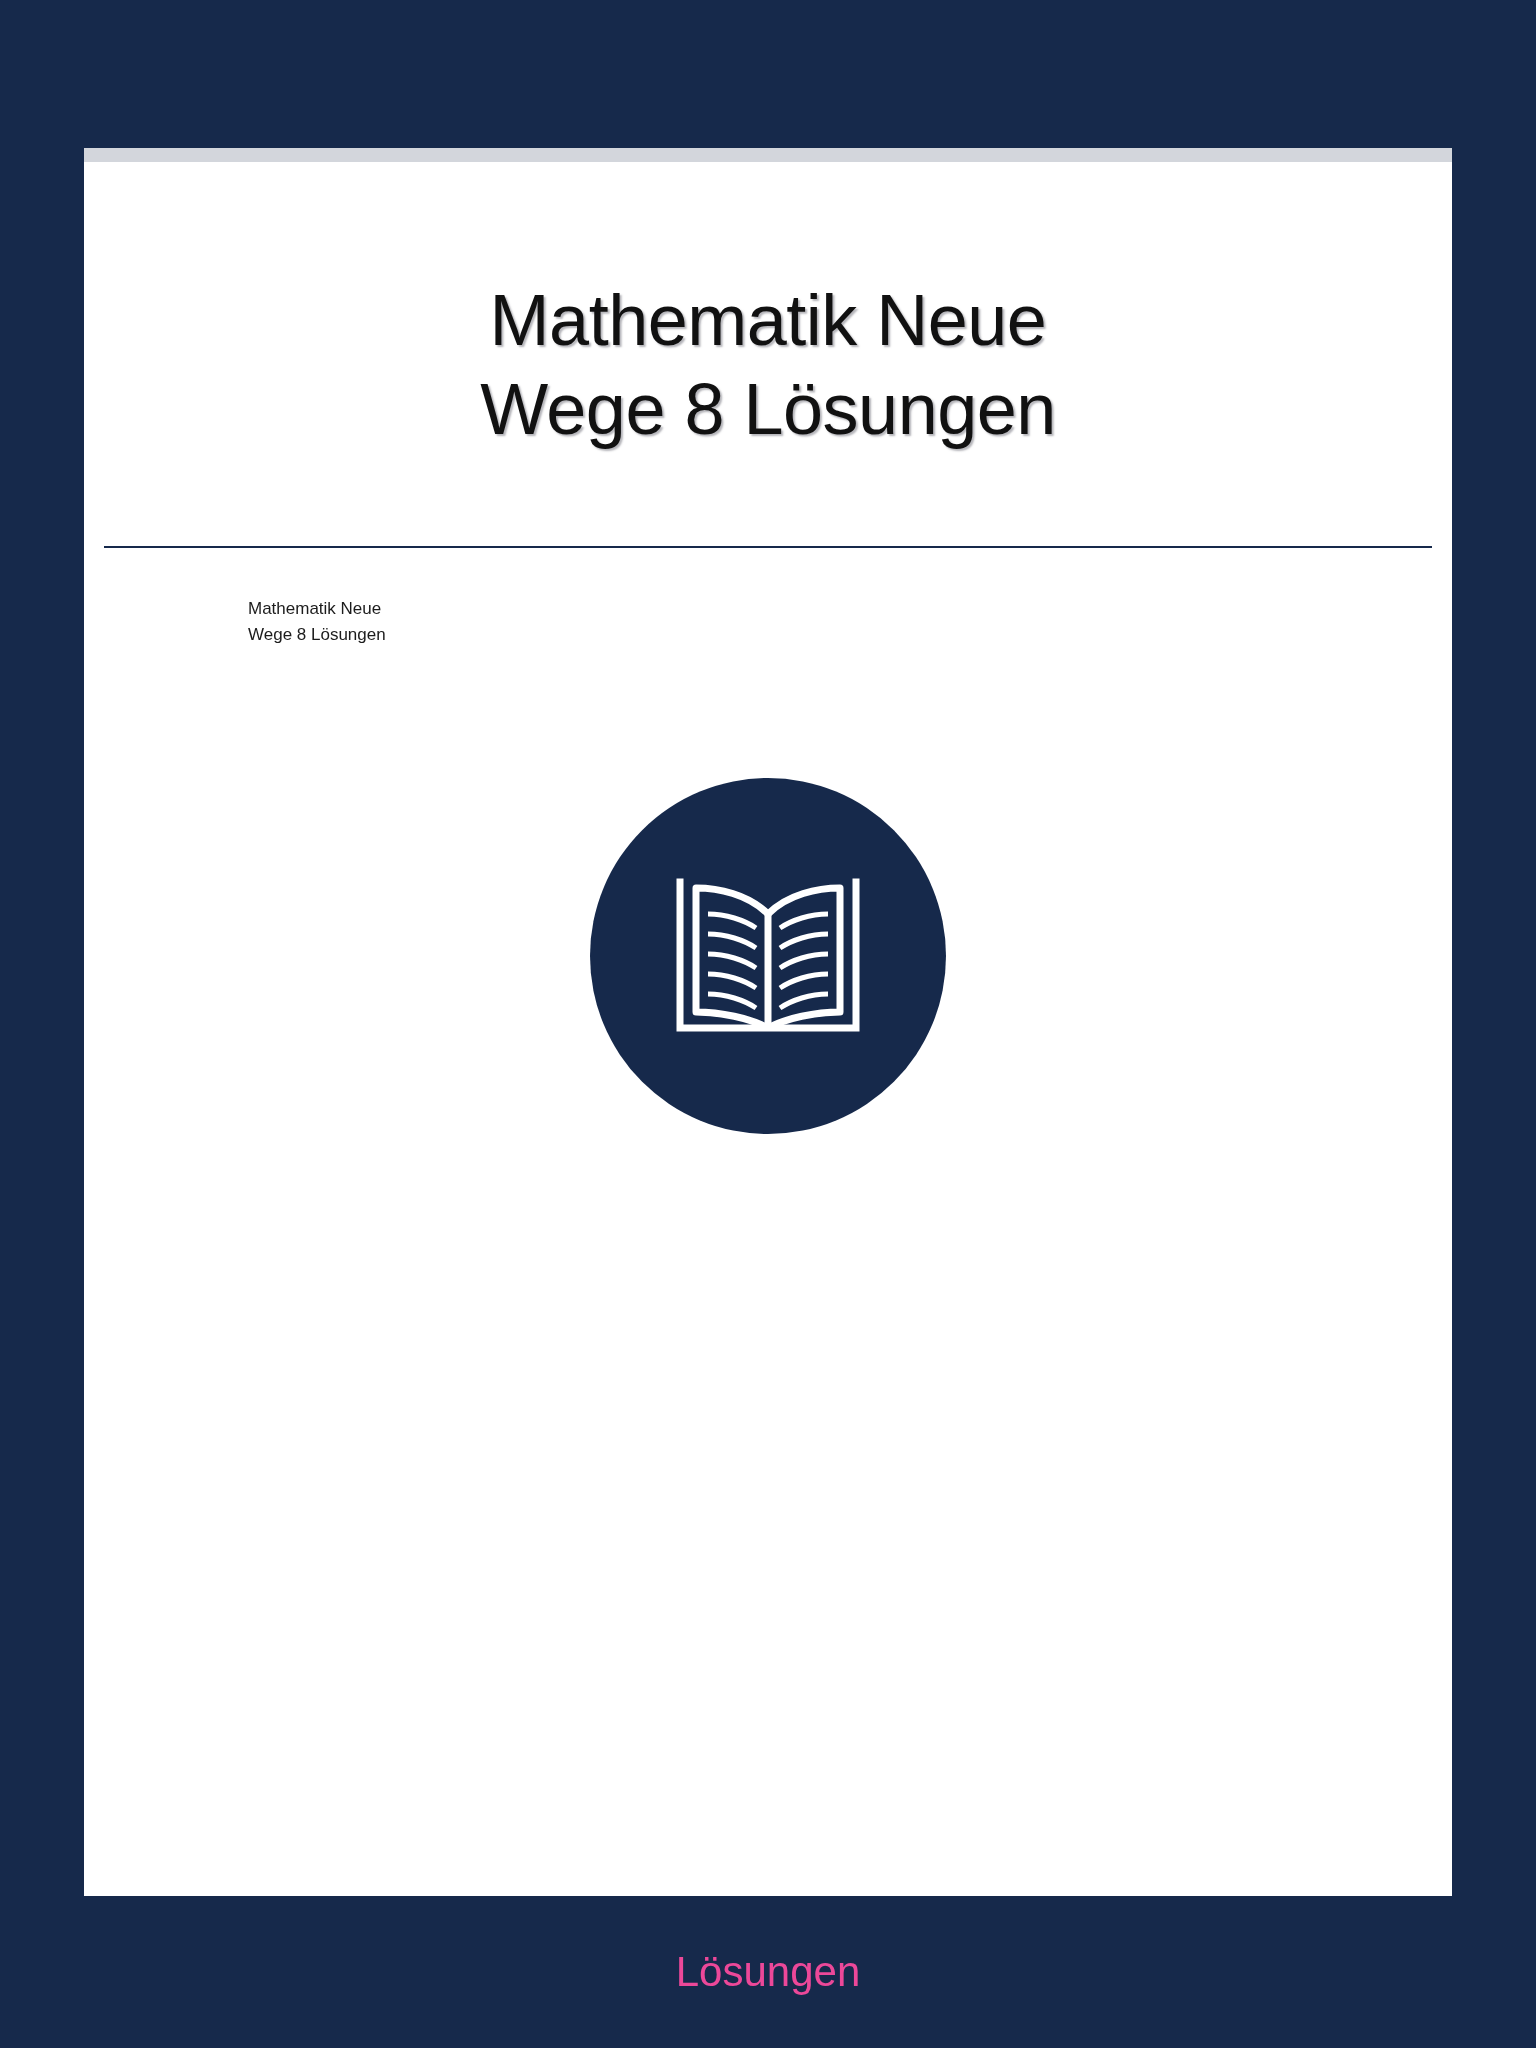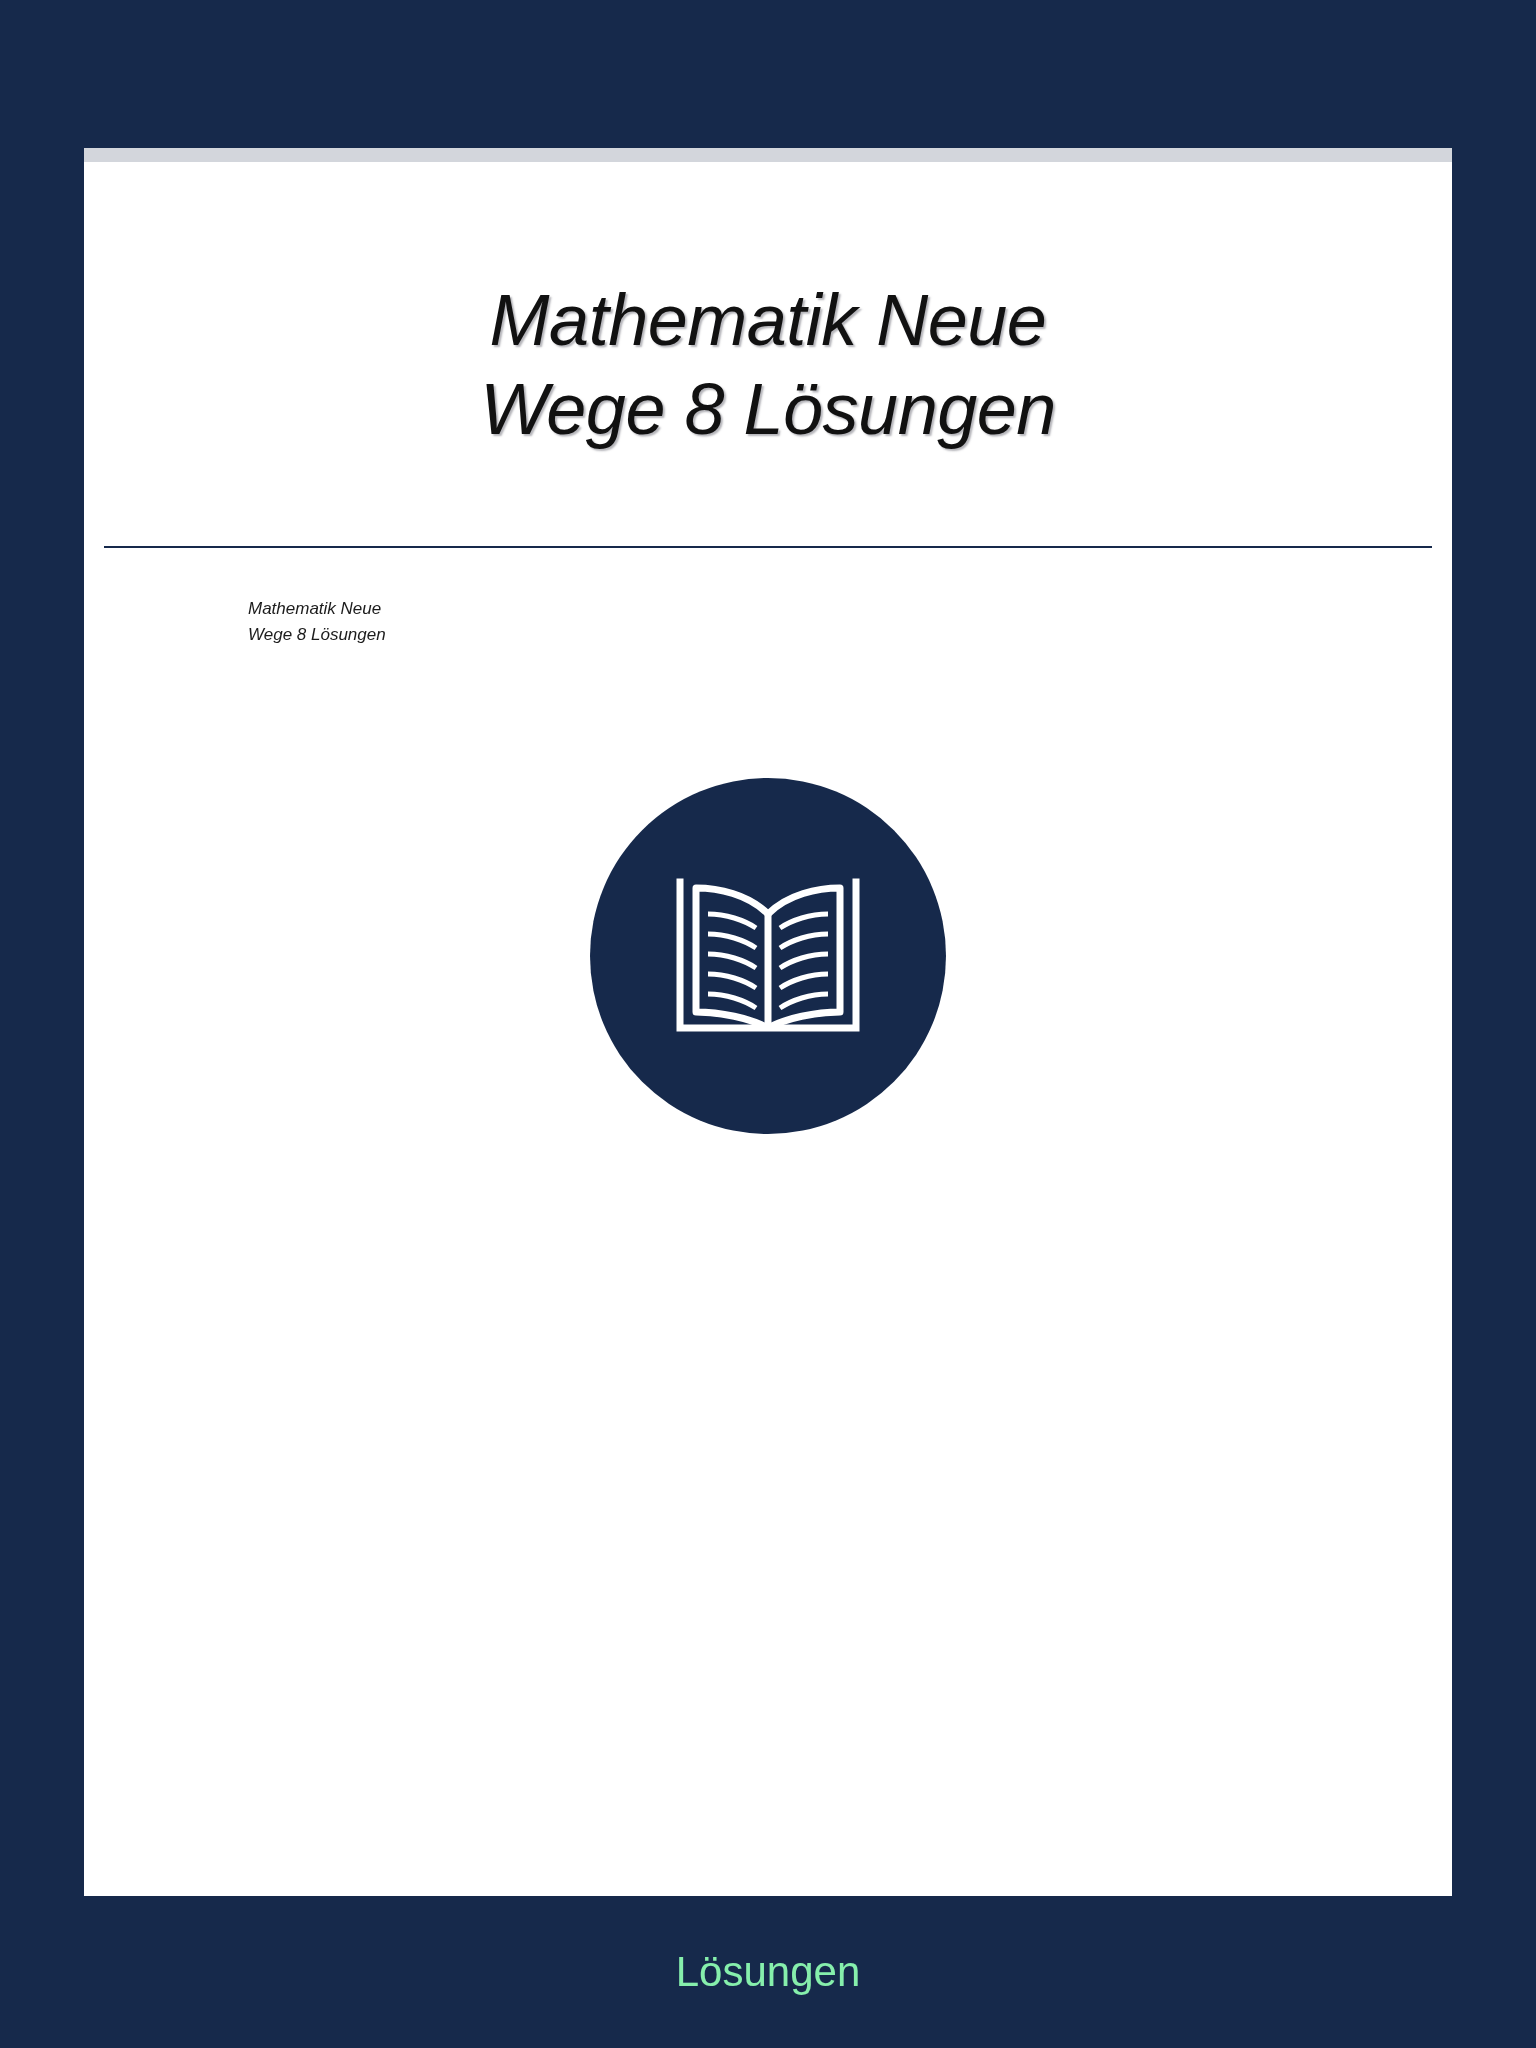--- a/index.html
+++ b/index.html
@@ -15,21 +15,20 @@
   }
 
   .page-frame {
     position: absolute;
     left: 84px;
     top: 148px;
     width: 1368px;
     height: 1748px;
     background: #ffffff;
     box-sizing: border-box;
-    font-style: italic;
   }
 
   .top-bar {
     position: absolute;
     left: 0;
     top: 0;
     width: 100%;
     height: 14px;
     background: #d3d6dc;
   }
@@ -90,21 +89,21 @@
 
   .footer {
     position: absolute;
     left: 0;
     bottom: 0;
     width: 100%;
     height: 152px;
     display: flex;
     align-items: center;
     justify-content: center;
-    color: #86efac;
+    color: #ec4899;
     font-size: 42px;
   }
 </style>
 </head>
 <body>
 
 <div class="page-frame">
 
   <div class="top-bar"></div>
 

